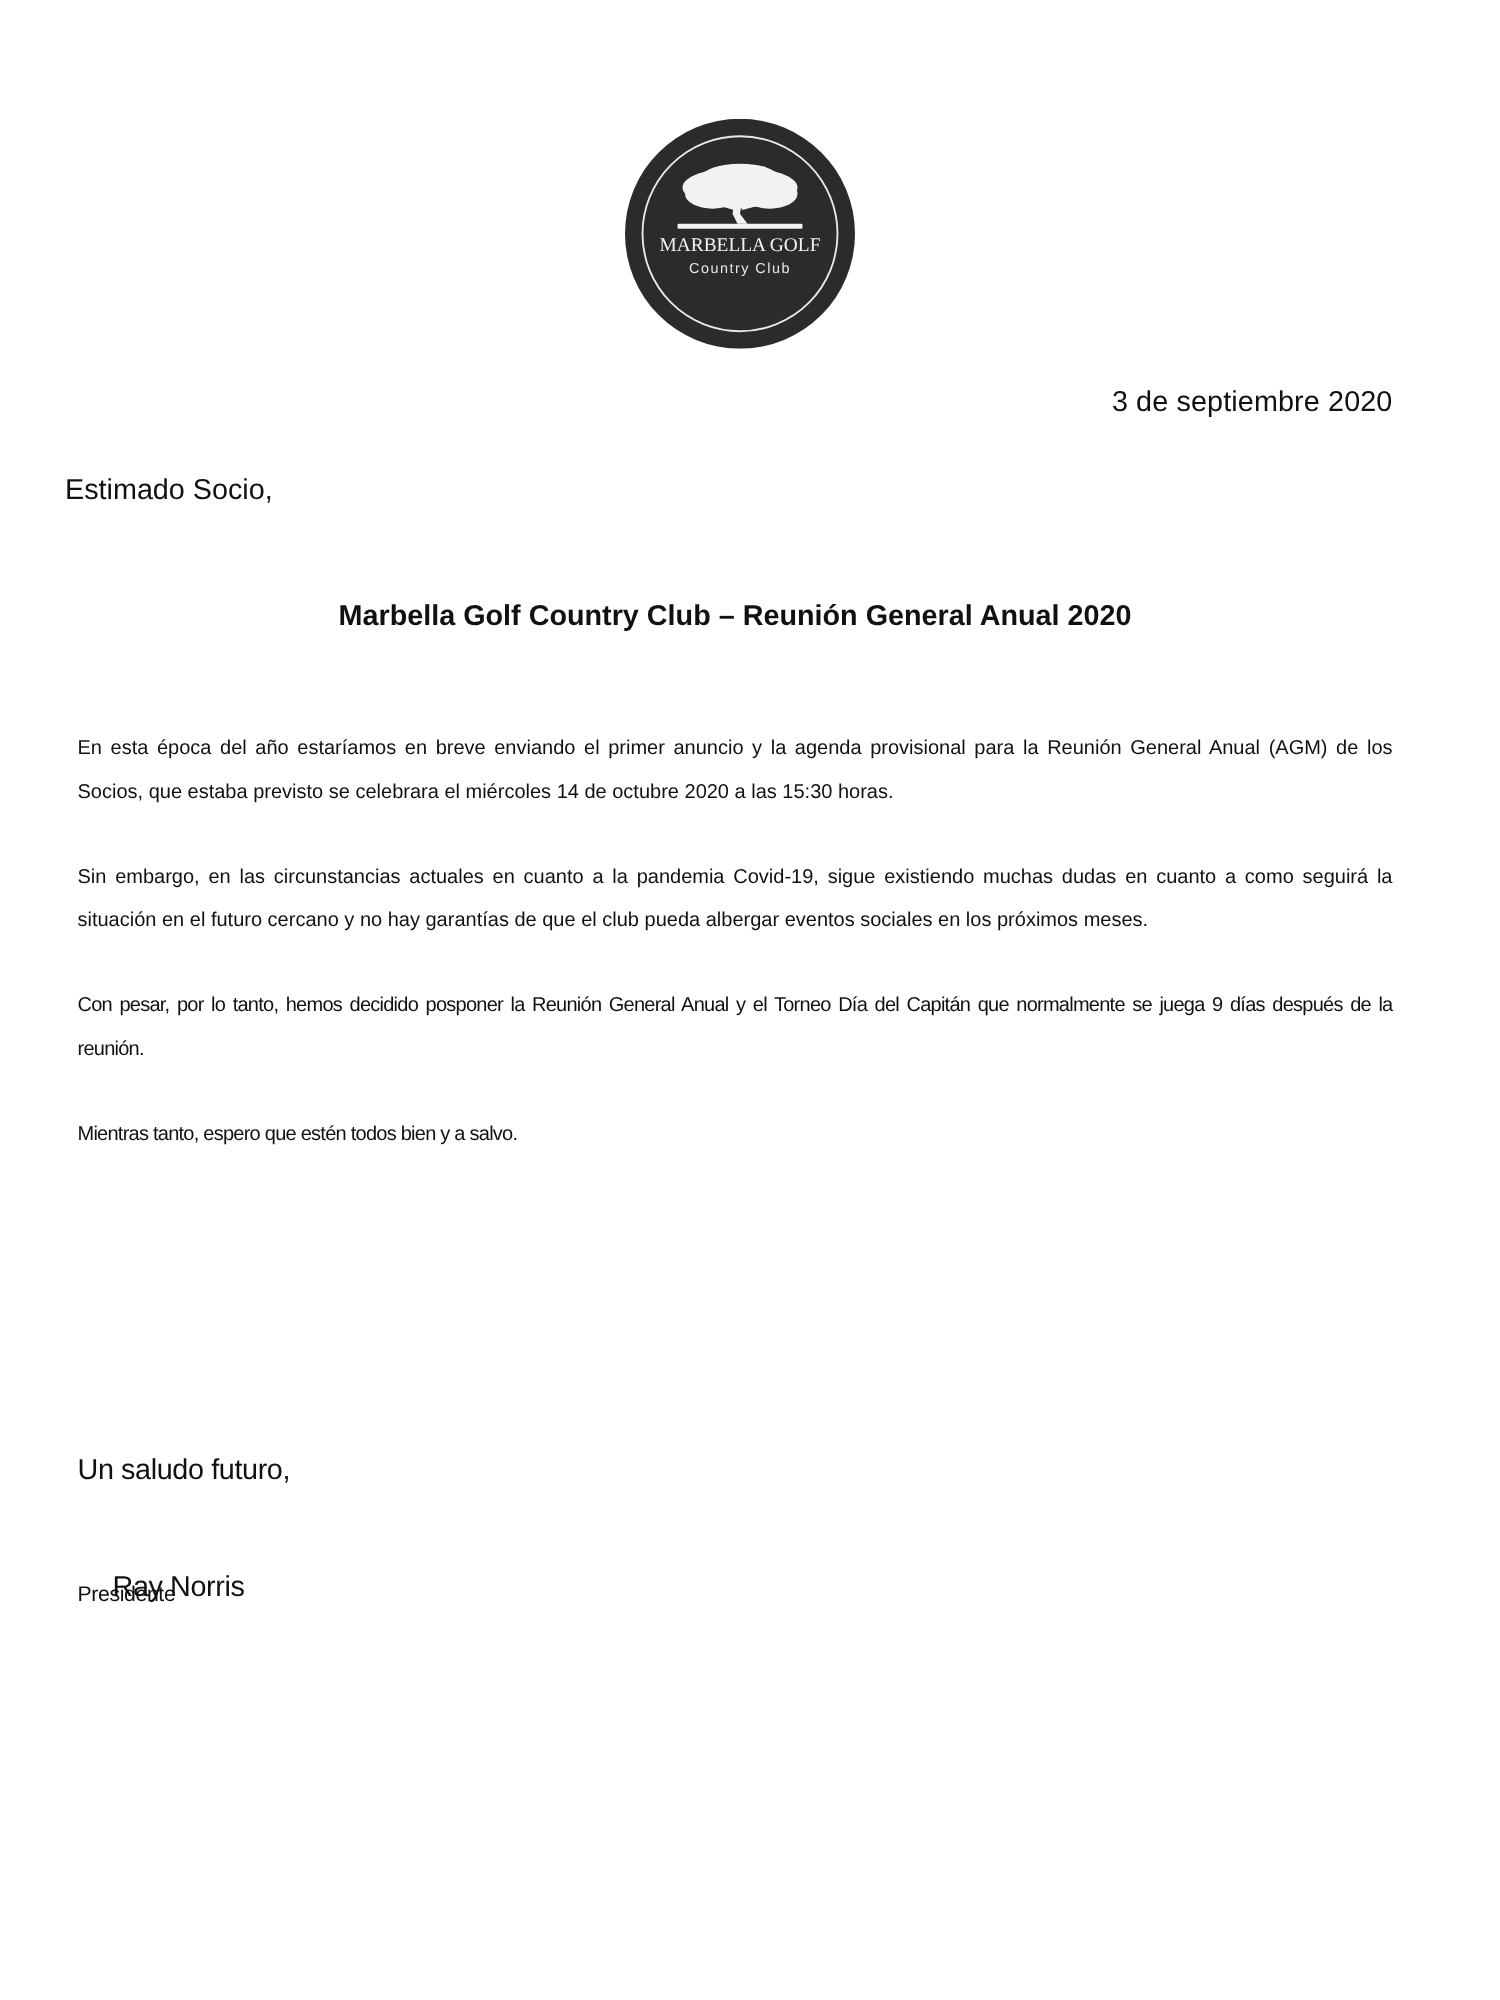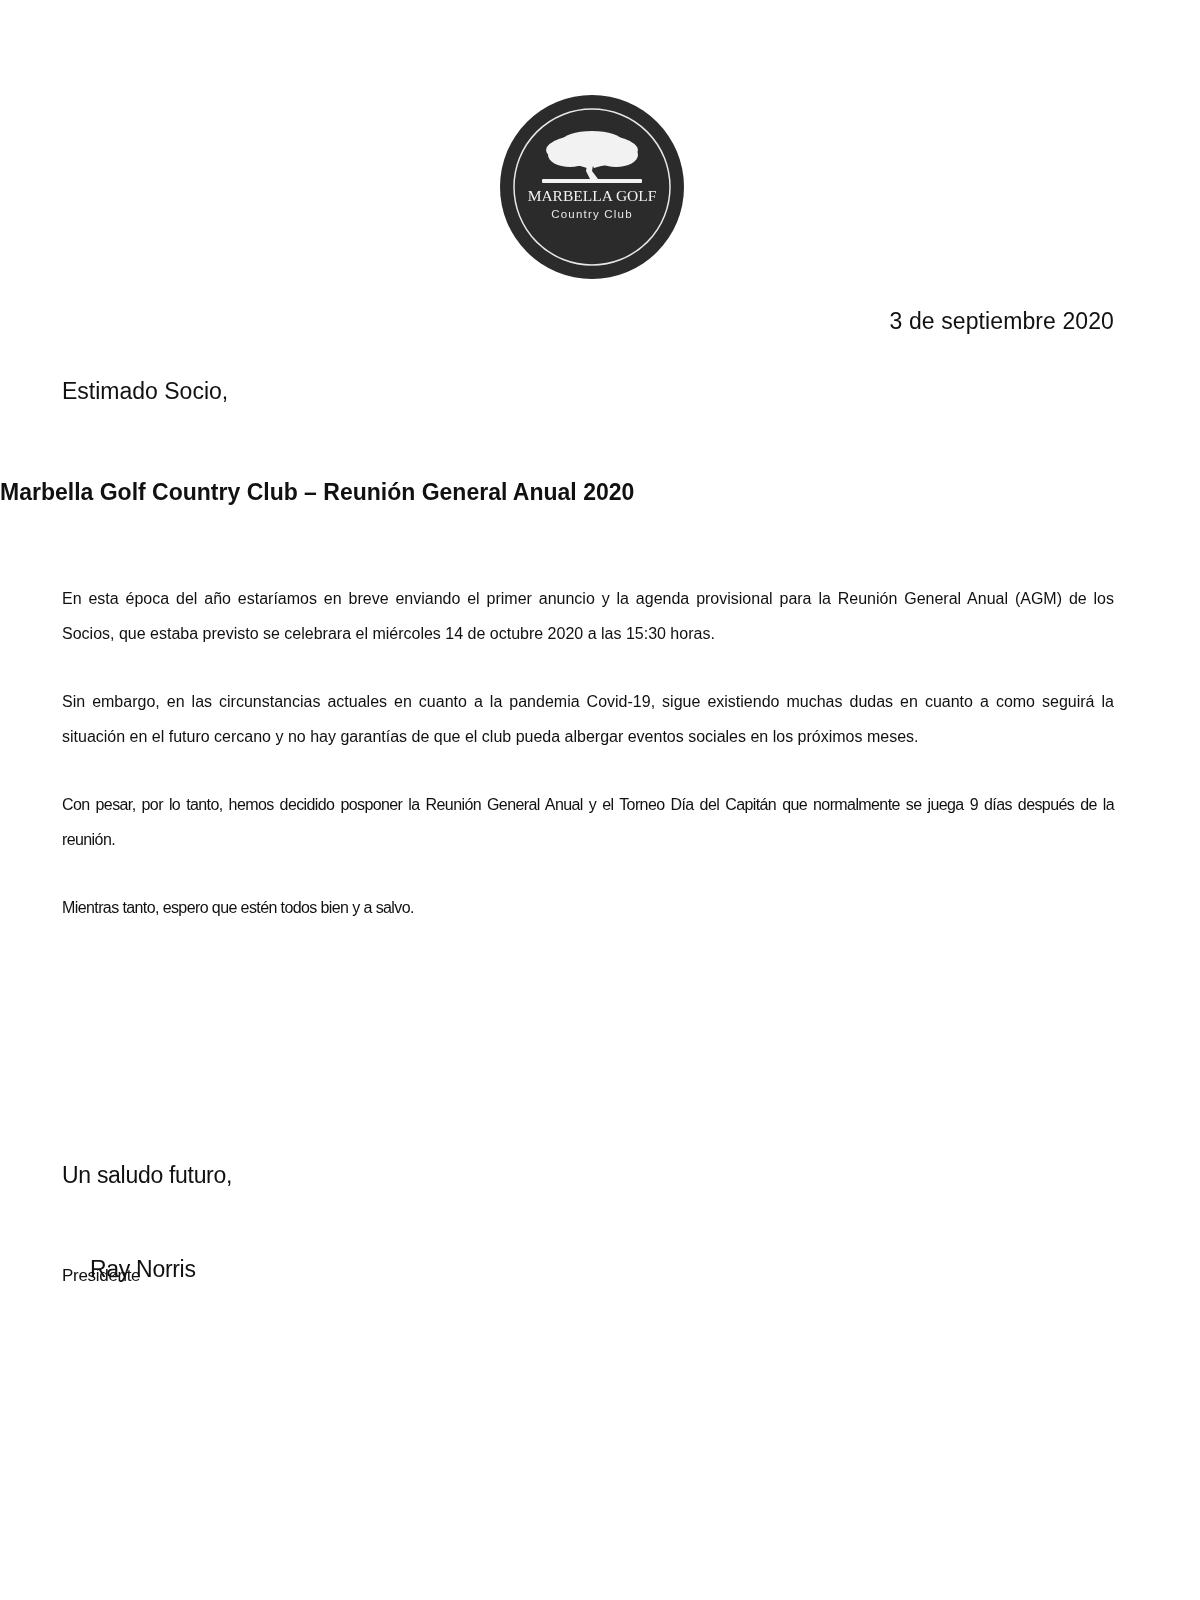--- a/index.html
+++ b/index.html
@@ -4,22 +4,22 @@
 <style>
   html, body { margin: 0; padding: 0; background: #ffffff; }
   body { width: 1200px; height: 1600px; position: relative; overflow: hidden;
          font-family: "Liberation Sans", "DejaVu Sans", sans-serif; color: #111111; }
   .page { position: absolute; left: 0; top: 0; width: 1200px; height: 1224px; }
 
   .logo { position: absolute; left: 500px; top: 95px; width: 184px; height: 184px; }
   .logo svg { width: 184px; height: 184px; display: block; }
 
   .date { position: absolute; right: 86px; top: 308px; font-size: 23px; letter-spacing: 0.1px; }
-  .salutation { position: absolute; left: 62px; top: 378px; font-size: 23px; }
-  .subject { position: absolute; left: 0; width: 1176px; top: 479px; text-align: left;
+  .salutation { position: absolute; left: 52px; top: 378px; font-size: 23px; }
+  .subject { position: absolute; left: 0; width: 1176px; top: 479px; text-align: center;
              font-size: 23px; font-weight: bold; }
 
   .body { position: absolute; left: 62px; width: 1052px; top: 582px; }
   .para { font-size: 16px; line-height: 34.5px; text-align: justify; margin: 0 0 34px 0; }
   .para.condensed { letter-spacing: -0.6px; }
 
   .closing { position: absolute; left: 62px; top: 1162px; font-size: 23px; letter-spacing: -0.3px; }
   .sig-name { position: absolute; left: 62px; top: 1256px; font-size: 23px; letter-spacing: -0.3px; margin-left: 28px; }
   .sig-title { position: absolute; left: 62px; top: 1266px; font-size: 17px; letter-spacing: -0.3px; }
 </style>

